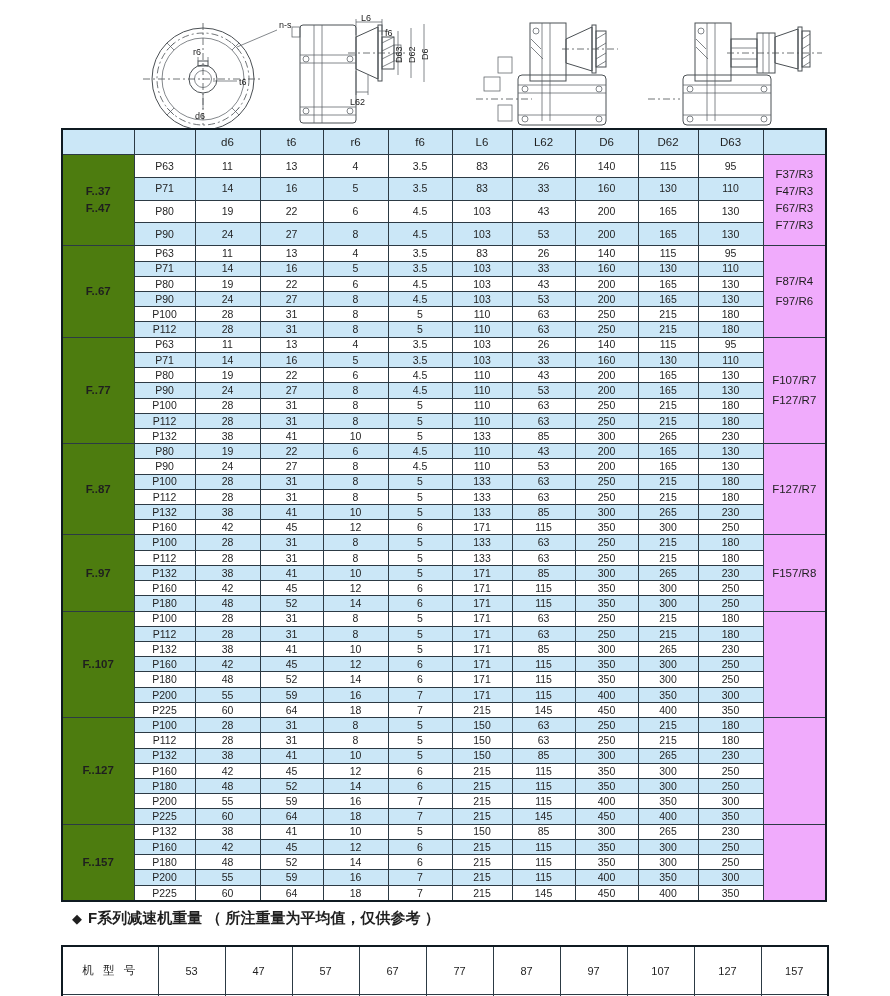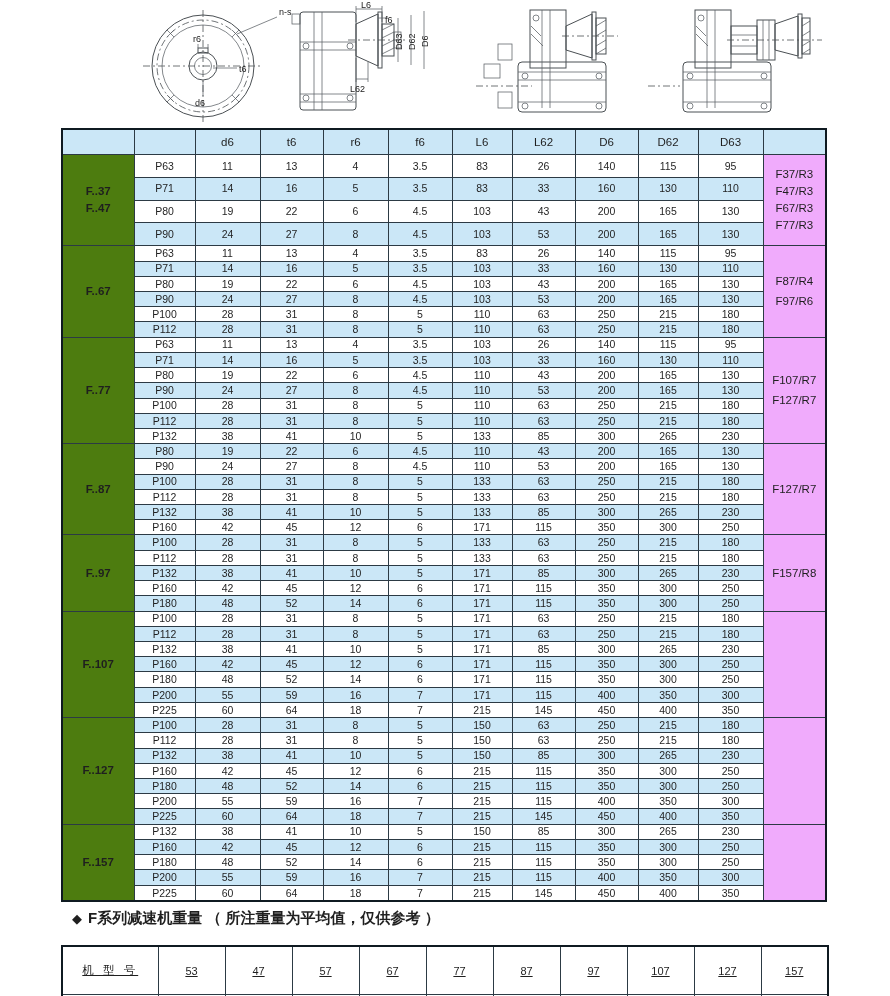--- a/index.html
+++ b/index.html
@@ -1,21 +1,21 @@
 <!DOCTYPE html>
 <html style="--stripe: #cbe7f7; --header_bg: #cbe7f7; --border_dark: #0f1a21; --border_inner: #2c3a44;"><head>
 <meta charset="utf-8">
 <style>
   html,body{margin:0;padding:0;}
   body{
     width:890px;height:996px;background:#fff;position:relative;
     font-family:"Liberation Sans","DejaVu Sans",sans-serif;color:#1f1f1f;
     -webkit-font-smoothing:antialiased;
   }
-  .drawings{position:absolute;left:0;top:0;width:836px;height:126px;}
+  .drawings{position:absolute;left:0;top:13px;width:836px;height:126px;}
   .drawings svg{position:absolute;}
   .drawings text{font-family:"Liberation Sans","DejaVu Sans",sans-serif;font-size:9px;fill:#222;}
   .ln{stroke:#4b5054;stroke-width:1;fill:none;}
   .lnthin{stroke:#5b6065;stroke-width:0.75;fill:none;}
   .dash{stroke:#4b5054;stroke-width:0.8;fill:none;stroke-dasharray:7 3 2 3;}
   .hatch{stroke:#4b5054;stroke-width:0.7;}
 
   #main-table{
     position:absolute;left:61px;top:128px;border-collapse:collapse;table-layout:fixed;
     height:774px;border:2px solid #0f1a21;
@@ -36,21 +36,21 @@
   .weight-title{position:absolute;left:72px;top:909px;font-size:15px;font-weight:bold;white-space:nowrap;}
   .weight-title .diamond{font-size:13px;margin-right:6px;}
   .weight-title .wt-note{font-size:15px;font-weight:bold;}
 
   #weight-table{
     position:absolute;left:61px;top:945px;border-collapse:collapse;table-layout:fixed;
     height:43px;border:2px solid #0f1a21;
   }
   #weight-table td{
     border:1px solid #2c3a44;padding:16px;text-align:center;vertical-align:middle;
-    font-size:11px;background:#fff;text-decoration:underline;
+    font-size:11px;background:#fff;
   }
   #weight-table td.rowlab{letter-spacing:3px;font-size:11.5px;}
 </style>
 </head>
 <body>
 
 <div class="drawings">
 
   <svg style="left:103px;top:4px;" width="210" height="120" viewBox="0 0 210 120">
     <line class="dash" x1="40" y1="62" x2="160" y2="62"></line>

